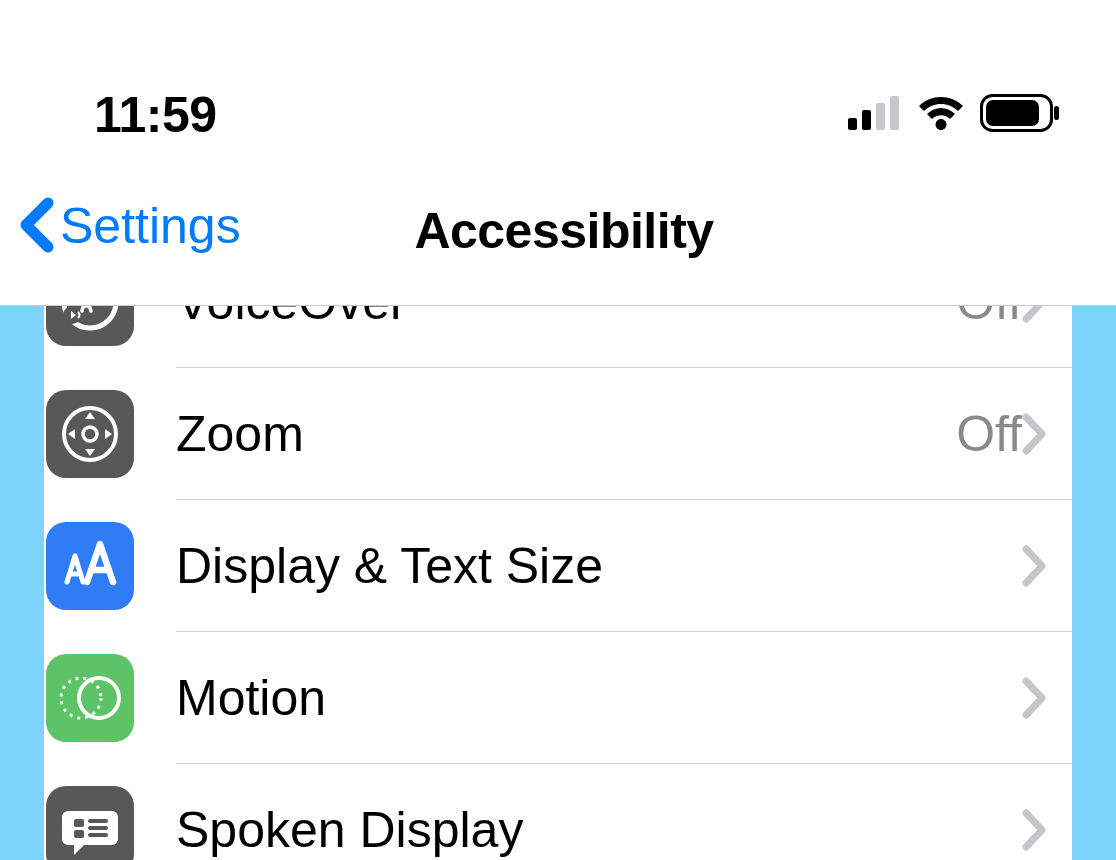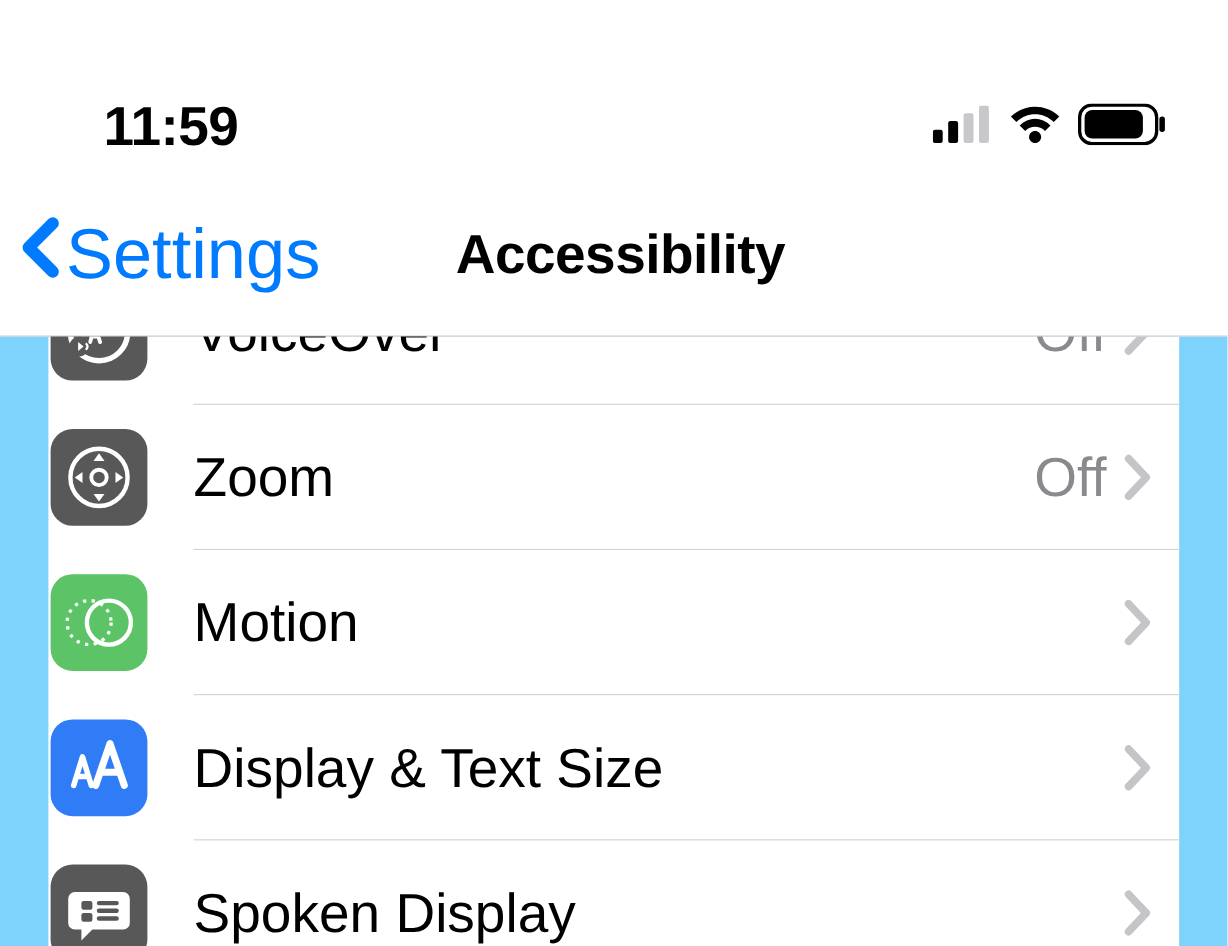--- a/index.html
+++ b/index.html
@@ -34,24 +34,24 @@
     .nav-bar {
       display: flex;
       align-items: center;
       height: 150px;
       padding: 0 18px;
       position: relative;
       border-bottom: 1px solid #c9c9cc;
     }
     .back-btn {
       display: flex;
-      align-items: flex-end;
+      align-items: flex-start;
       gap: 6px;
       color: #007aff;
-      font-size: 64px;
+      font-size: 50px;
       font-weight: 400;
       cursor: pointer;
       z-index: 2;
     }
     .nav-title {
       position: absolute;
       left: 12px; right: 0;
       text-align: center;
       font-size: 50px;
       font-weight: 700;
@@ -90,21 +90,20 @@
     }
     .row .label {
       font-size: 50px;
       font-weight: 400;
       color: #000;
       flex: 1;
     }
     .row .value {
       font-size: 50px;
       color: #8a8a8e;
-      margin-right: 16px;
     }
     .row .chevron {
       flex-shrink: 0;
     }
     .row-separator {
       position: absolute;
       left: 132px;
       right: 0;
       bottom: 0;
       height: 1px;
@@ -198,45 +197,45 @@
       <div class="value">Off</div>
       <div class="chevron">
         <svg width="26" height="42" viewBox="0 0 26 42">
             <polyline points="4,4 20,21 4,38" fill="none" stroke="#c5c5c9" stroke-width="7" stroke-linecap="round" stroke-linejoin="round"></polyline>
           </svg>
       </div>
       <div class="row-separator"></div>
     </div>
 
     <div class="row">
+      <div class="icon-box bg-blue">
+        <svg width="70" height="56" viewBox="0 0 70 56">
+
+          <path d="M12 44 L20 18 L28 44 M14.5 36 h11" fill="none" stroke="#fff" stroke-width="5" stroke-linecap="round" stroke-linejoin="round"></path>
+
+          <path d="M32 44 L45 6 L58 44 M36 32 h18" fill="none" stroke="#fff" stroke-width="6.5" stroke-linecap="round" stroke-linejoin="round"></path>
+        </svg>
+      </div>
+      <div class="label">Display &amp; Text Size</div>
+      <div class="chevron">
+        <svg width="26" height="42" viewBox="0 0 26 42">
+            <polyline points="4,4 20,21 4,38" fill="none" stroke="#c5c5c9" stroke-width="7" stroke-linecap="round" stroke-linejoin="round"></polyline>
+          </svg>
+      </div>
+      <div class="row-separator"></div>
+    </div>
+
+    <div class="row">
       <div class="icon-box bg-green">
         <svg width="70" height="60" viewBox="0 0 70 60">
           <circle cx="44" cy="30" r="20" fill="none" stroke="#fff" stroke-width="4"></circle>
           <circle cx="26" cy="30" r="20" fill="none" stroke="#fff" stroke-width="3" stroke-dasharray="3,5" opacity="0.95"></circle>
         </svg>
       </div>
       <div class="label">Motion</div>
-      <div class="chevron">
-        <svg width="26" height="42" viewBox="0 0 26 42">
-            <polyline points="4,4 20,21 4,38" fill="none" stroke="#c5c5c9" stroke-width="7" stroke-linecap="round" stroke-linejoin="round"></polyline>
-          </svg>
-      </div>
-      <div class="row-separator"></div>
-    </div>
-
-    <div class="row">
-      <div class="icon-box bg-blue">
-        <svg width="70" height="56" viewBox="0 0 70 56">
-
-          <path d="M12 44 L20 18 L28 44 M14.5 36 h11" fill="none" stroke="#fff" stroke-width="5" stroke-linecap="round" stroke-linejoin="round"></path>
-
-          <path d="M32 44 L45 6 L58 44 M36 32 h18" fill="none" stroke="#fff" stroke-width="6.5" stroke-linecap="round" stroke-linejoin="round"></path>
-        </svg>
-      </div>
-      <div class="label">Display &amp; Text Size</div>
       <div class="chevron">
         <svg width="26" height="42" viewBox="0 0 26 42">
             <polyline points="4,4 20,21 4,38" fill="none" stroke="#c5c5c9" stroke-width="7" stroke-linecap="round" stroke-linejoin="round"></polyline>
           </svg>
       </div>
       <div class="row-separator"></div>
     </div>
 
     <div class="row">
       <div class="icon-box bg-darkgray">

